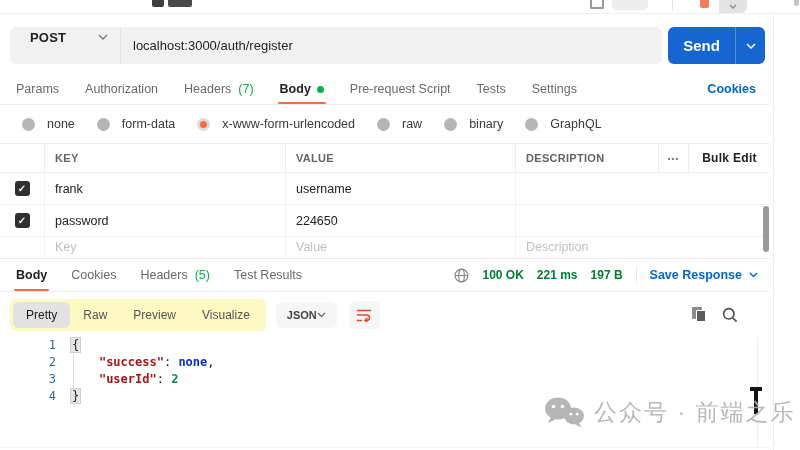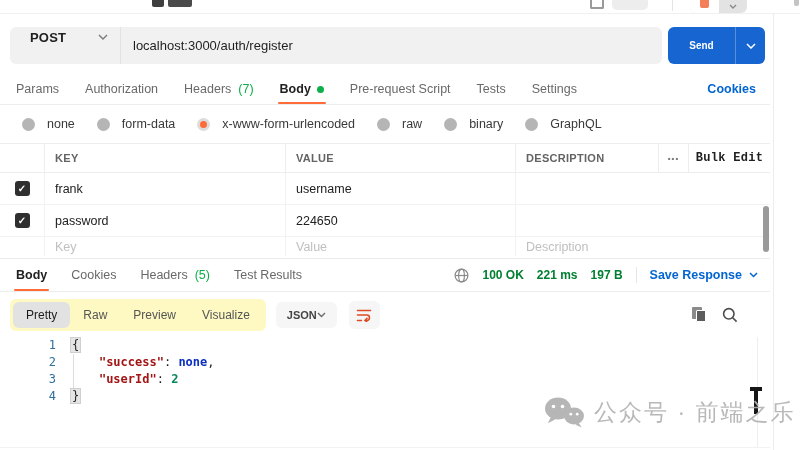--- a/index.html
+++ b/index.html
@@ -23,21 +23,21 @@
   .f-seg-right { flex:1; display:flex; align-items:center; justify-content:center; }
   .f-dot { left:794px; width:5px; height:6px; background:#c4c4c4; border-radius:0 0 2px 2px; }
 
   
   .url-bar { position:absolute; left:10px; top:27px; width:652px; height:37px; background:#f1f1f1; border-radius:6px; display:flex; align-items:center; }
   .method { width:110px; height:100%; display:flex; align-items:center; padding:0 12px 17px 20px; justify-content:space-between; cursor:pointer; }
   .method-label { font-size:13px; font-weight:700; letter-spacing:.2px; }
   .method-divider { width:1px; height:37px; background:#e2e2e2; }
   .url-text { padding-left:12px; font-size:13px; color:#1f1f1f; }
   .send-btn { position:absolute; left:668px; top:27px; width:97px; height:37px; background:#1765d0; border-radius:6px; display:flex; overflow:hidden; }
-  .send-main { flex:1; display:flex; align-items:center; justify-content:center; color:#fff; font-size:10px; font-weight:700; border-right:1px solid rgba(255,255,255,.28); cursor:pointer; }
+  .send-main { flex:1; display:flex; align-items:center; justify-content:center; color:#fff; font-size:15px; font-weight:700; border-right:1px solid rgba(255,255,255,.28); cursor:pointer; }
   .send-caret { width:29px; display:flex; align-items:center; justify-content:center; cursor:pointer; }
 
   
   .rtabs { position:absolute; left:0; top:74px; width:770px; height:31px; border-bottom:1px solid #ededed; display:flex; align-items:stretch; padding-left:16px; font-size:12.5px; color:#696969; }
   .rtab { display:inline-flex; align-items:center; gap:6px; margin-right:26px; position:relative; cursor:pointer; white-space:nowrap; }
   .rtab.active { color:#212121; font-weight:600; }
   .rtab.active::after { content:""; position:absolute; left:-2px; right:-2px; bottom:0; height:2px; background:#ff6c37; border-radius:2px; }
   .tab-count { color:#0caf49; margin-left:1px; }
   .tab-dot { width:7px; height:7px; border-radius:50%; background:#0caf49; }
   .cookies-link { margin-left:auto; margin-right:14px; align-self:center; color:#0265d2; font-weight:600; cursor:pointer; }
@@ -54,21 +54,21 @@
   .kv-head > div { height:100%; display:flex; align-items:center; padding-left:10px; }
   .kv-head .bl { border-left:1px solid #ededed; }
   .kv-head .c { justify-content:center; padding-left:0; }
   .kv-row { display:grid; grid-template-columns:44px 241px 230px 255px; height:32px; border-bottom:1px solid #f2f2f2; align-items:center; }
   .kv-row > div { height:100%; display:flex; align-items:center; padding-left:10px; }
   .kv-row .bl { border-left:1px solid #f2f2f2; }
   .kv-row .cbcell { justify-content:center; padding-left:0; }
   .checkbox { width:15px; height:15px; background:#2f2f2f; border-radius:3px; color:#fff; font-size:10px; font-weight:700; display:flex; align-items:center; justify-content:center; cursor:pointer; }
   .kv-row.placeholder { height:19px; color:#bfbfbf; border-bottom:none; }
   .more-icon { font-size:8px; letter-spacing:1px; color:#777; cursor:pointer; }
-  .bulk-edit { font-size:12px; font-weight:700; color:#212121; cursor:pointer;font-family:Liberation Mono, monospace; }
+  .bulk-edit { font-size:12px; font-weight:700; color:#212121; cursor:pointer; }
   .table-scrollbar { position:absolute; left:763px; top:62px; width:6px; height:46px; background:#9a9a9a; border-radius:3px; }
 
   
   .resp-head { position:absolute; left:0; top:258px; width:770px; height:34px; border-top:1px solid #eaeaea; border-bottom:1px solid #ededed; display:flex; align-items:stretch; padding-left:16px; font-size:12.5px; color:#696969; }
   .resp-head .rtab { margin-right:24px; }
   .resp-meta { margin-left:auto; display:flex; align-items:center; gap:13px; margin-right:12px; }
   .status-green { color:#007f31; font-size:12px; font-weight:600; white-space:nowrap; }
   .meta-divider { width:1px; height:16px; background:#e6e6e6; }
   .save-resp { color:#0265d2; font-weight:600; font-size:12.5px; display:flex; align-items:center; gap:7px; cursor:pointer; white-space:nowrap; }
 

